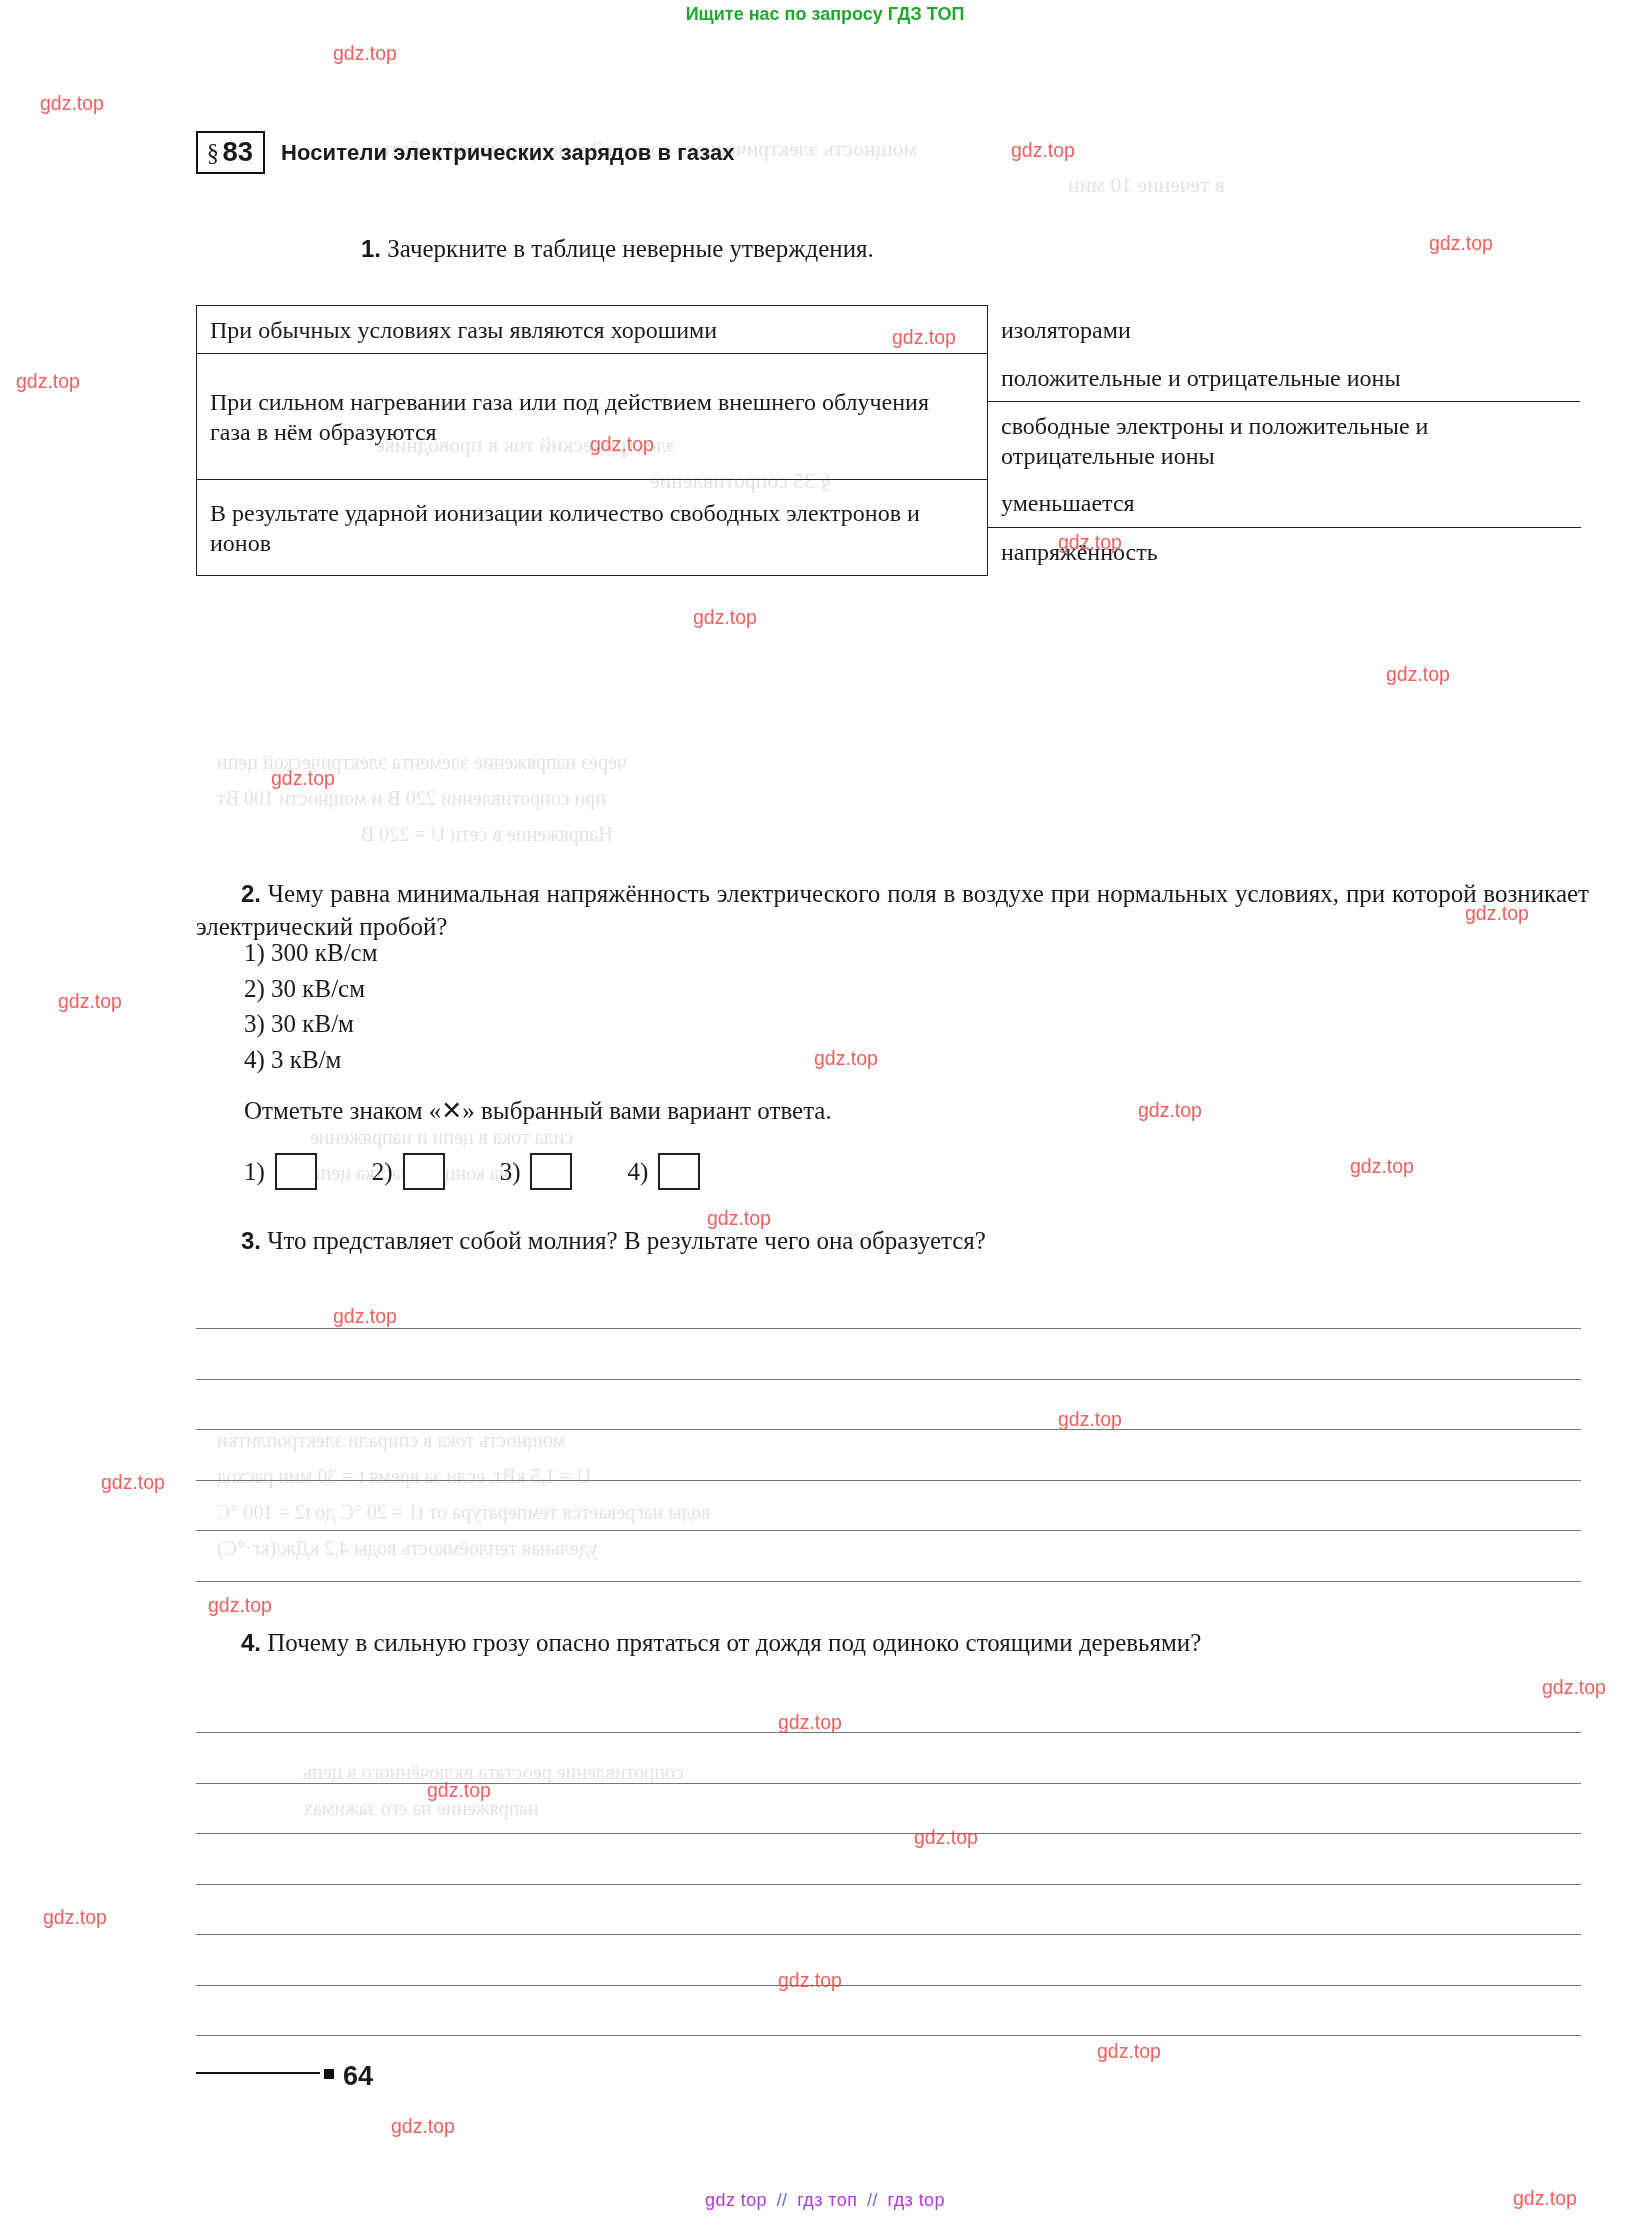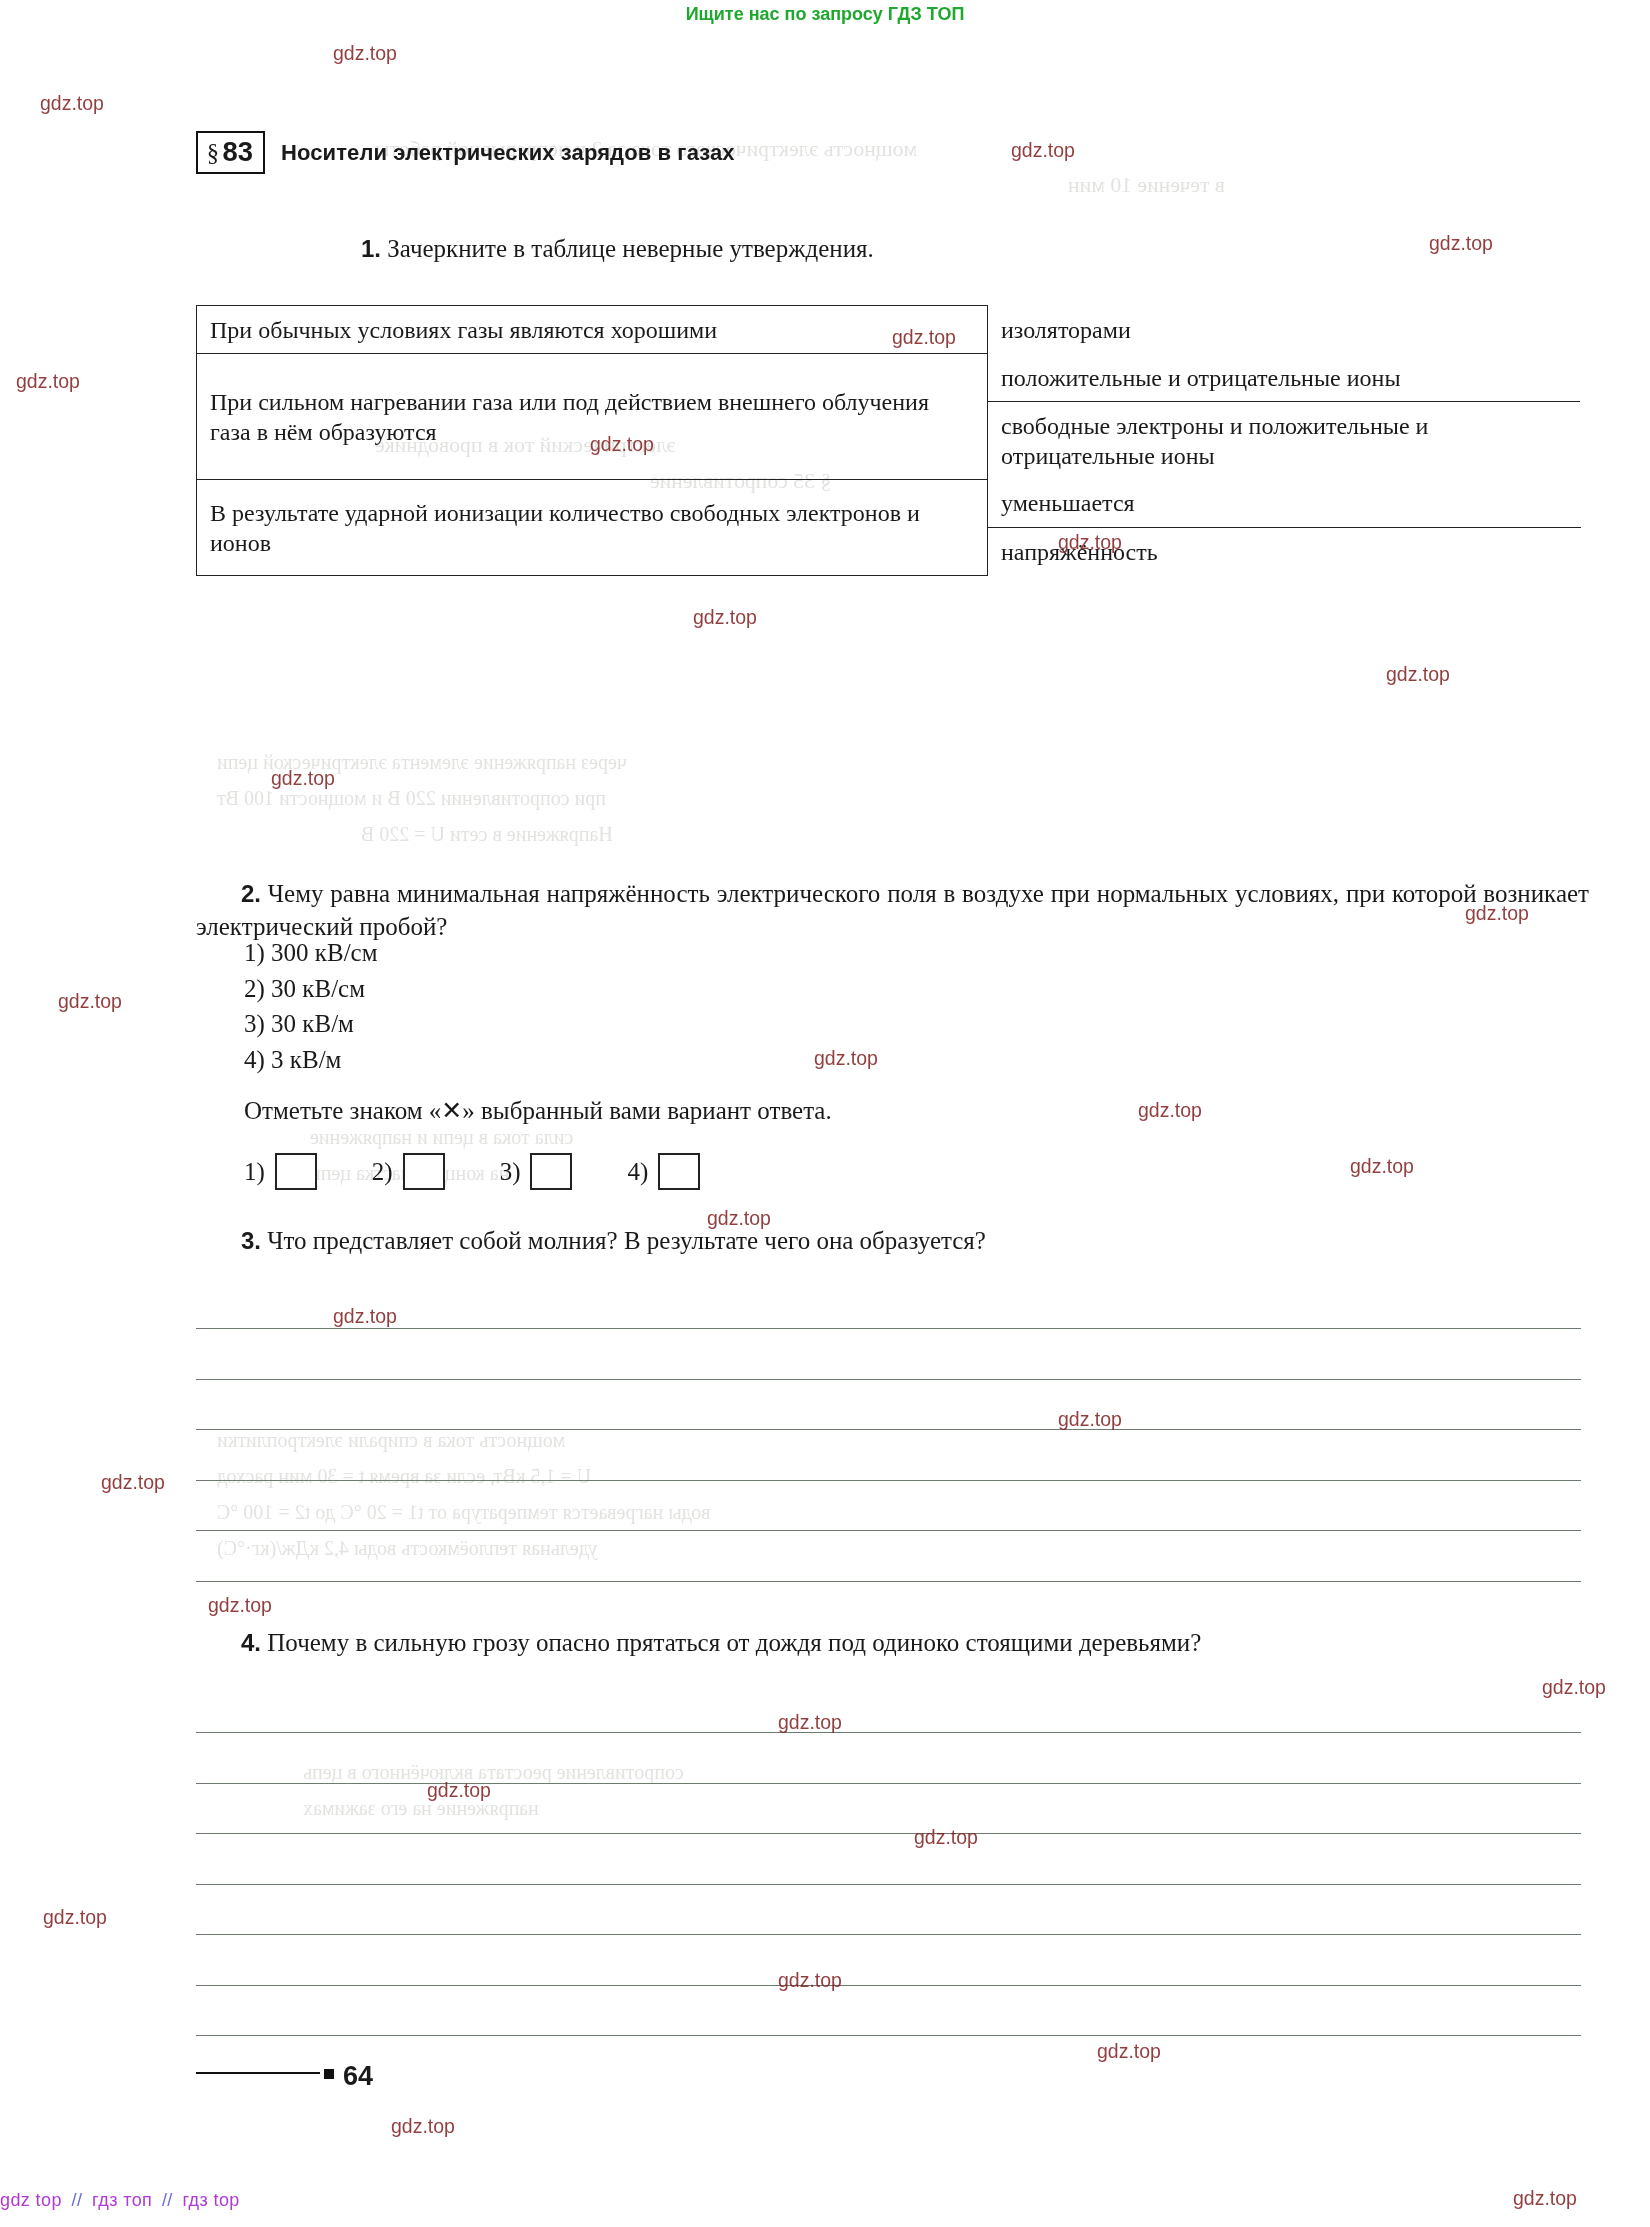--- a/index.html
+++ b/index.html
@@ -20,21 +20,21 @@
   .wm-layer {
     position: absolute;
     inset: 0;
     pointer-events: none;
     z-index: 50;
   }
   .wm {
     position: absolute;
     font-family: "Liberation Sans", sans-serif;
     font-size: 19.5px;
-    color: #7f1d1d;
+    color: #ef4444;
     opacity: .85;
     white-space: nowrap;
   }
 
   
   .top-banner {
     position: absolute;
     top: 4.3px;
     left: 0;
     width: 100%;
@@ -44,21 +44,21 @@
     color: #1fa82e;
     font-weight: 600;
   }
 
   
   .bottom-banner {
     position: absolute;
     bottom: 16px;
     left: 0;
     width: 100%;
-    text-align: left;
+    text-align: center;
     font-family: "Liberation Sans", sans-serif;
     font-size: 18px;
     color: #b03ad6;
     letter-spacing: 0.4px;
   }
   .bottom-banner .sep { color: #6b6bd8; padding: 0 4.3px; }
 
   
   .ghost {
     position: absolute;

